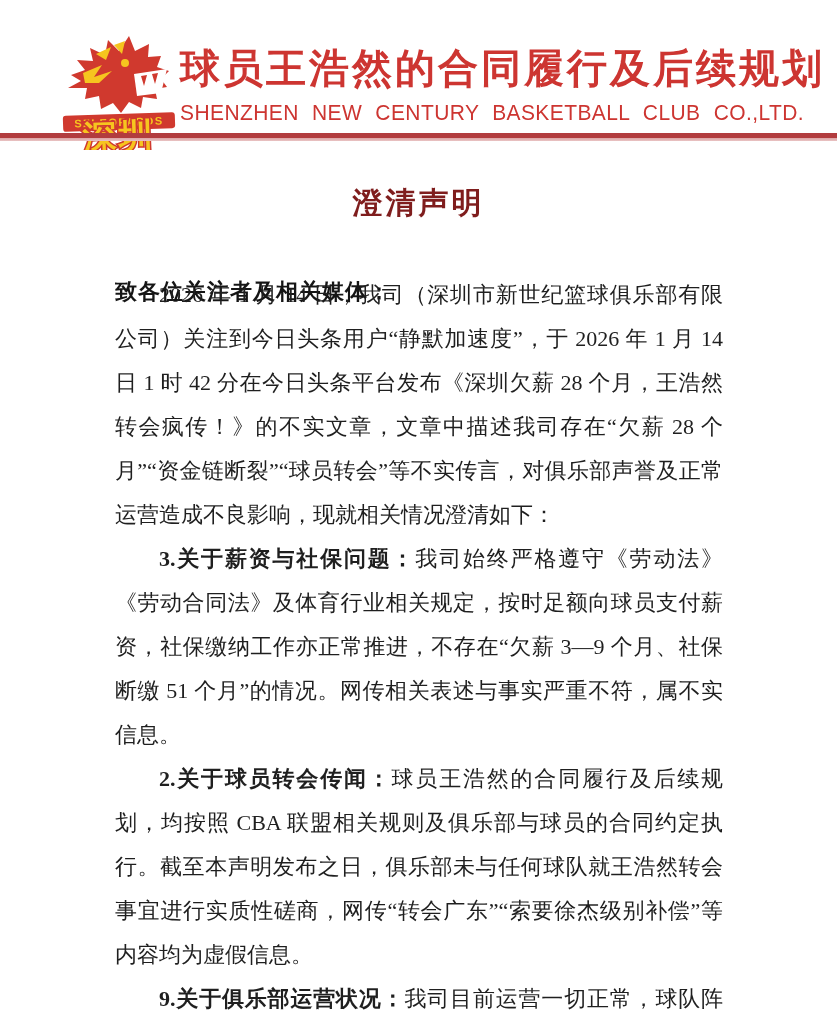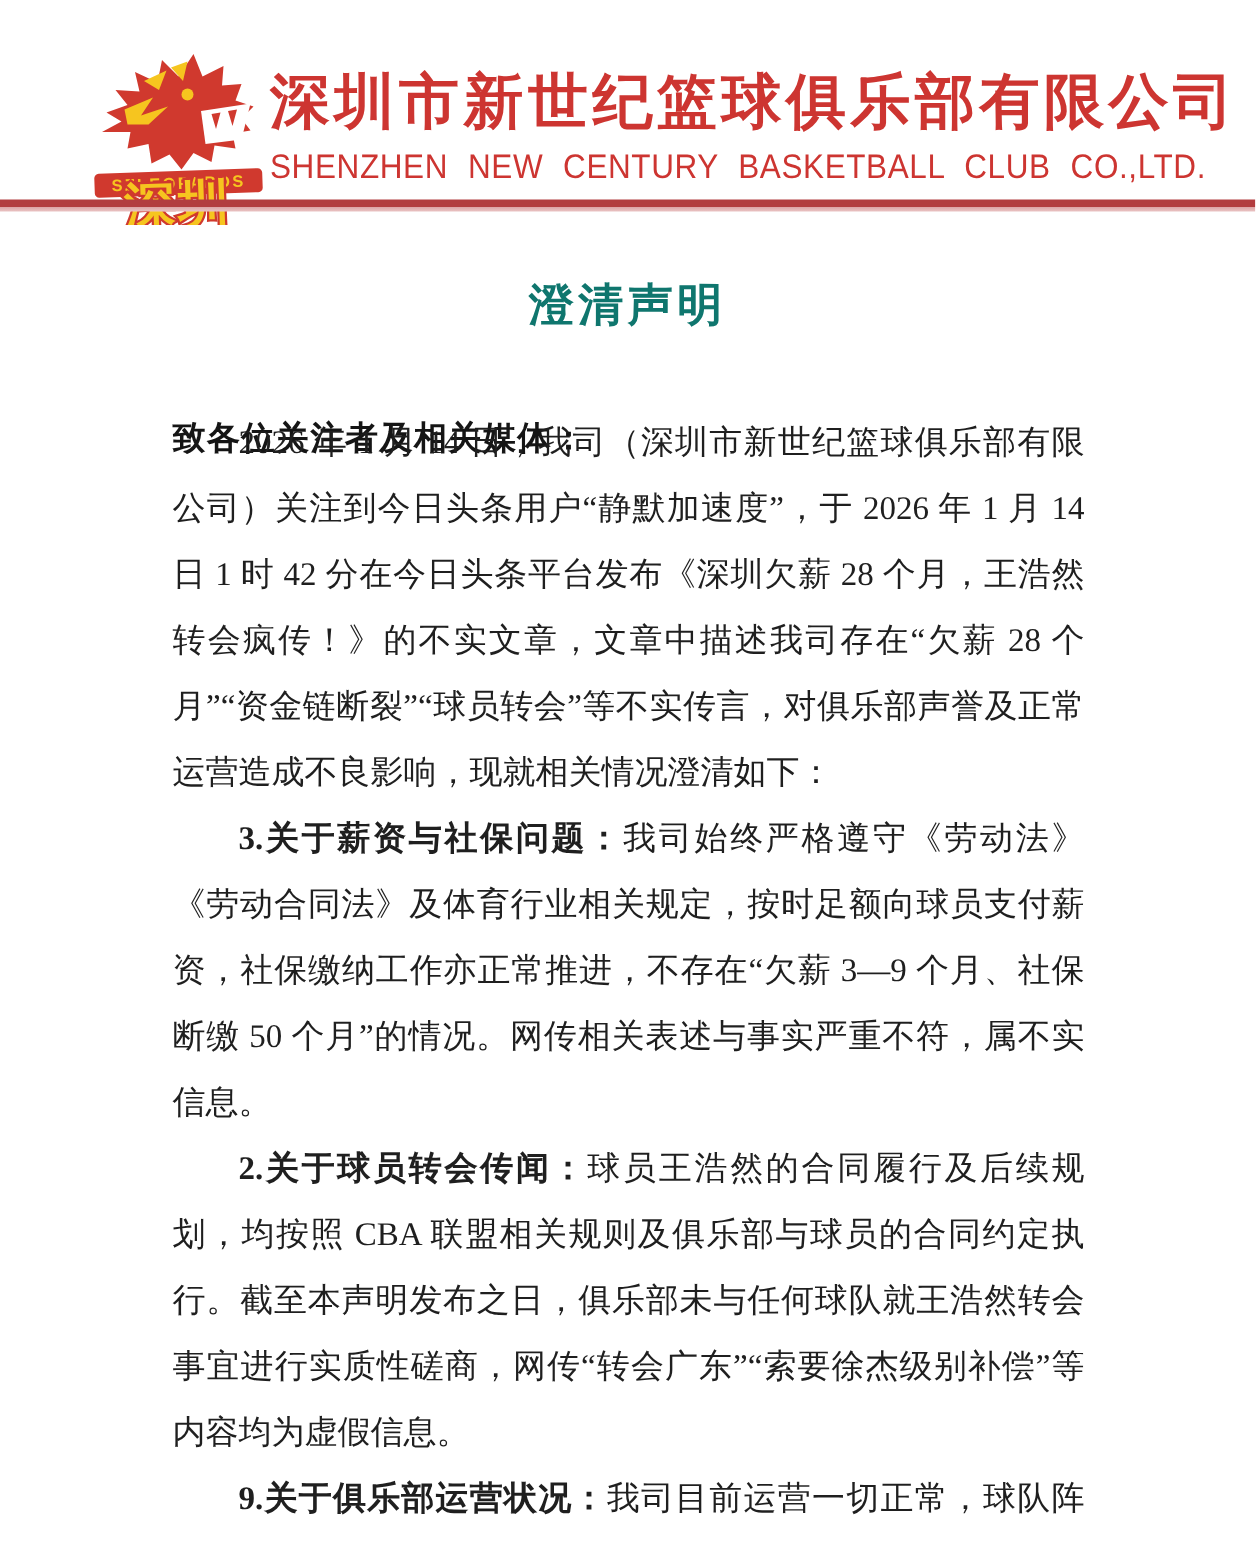--- a/index.html
+++ b/index.html
@@ -60,21 +60,21 @@
   
   .doc-title {
     position: absolute;
     top: 183px;
     left: 0;
     width: 837px;
     text-align: center;
     font-size: 30px;
     font-weight: bold;
     letter-spacing: 3px;
-    color: #0f766e;
+    color: #7f1d1d;
   }
   .salutation {
     position: absolute;
     top: 237px;
     left: 115px;
     font-size: 22px;
     font-weight: bold;
     letter-spacing: 1px;
     color: #151515;
     margin-top: 40px;
@@ -116,30 +116,30 @@
       <g transform="rotate(-2 65 96)">
         <rect x="9" y="88" width="112" height="16" rx="3" fill="#d0392e"></rect>
         <text x="65" y="100" text-anchor="middle" font-family="Liberation Sans, sans-serif" font-size="11" font-weight="bold" fill="#f6c51f" letter-spacing="1.5">SZLEOPARDS</text>
       </g>
 
       <text x="65" y="122" text-anchor="middle" transform="rotate(-2 65 112)" font-family="Liberation Sans, sans-serif" font-size="34" font-weight="bold" fill="#f6c51f" stroke="#d0392e" stroke-width="3" paint-order="stroke" letter-spacing="2">深圳</text>
     </svg>
   </div>
 
   <div class="header-text">
-    <div class="company-cn">深圳市新世纪篮球俱乐部有限公司</div>
+    <div class="company-cn">球员王浩然的合同履行及后续规划</div>
     <div class="company-en">SHENZHEN NEW CENTURY BASKETBALL CLUB CO.,LTD.</div>
   </div>
 
   <div class="header-rule"></div>
 
   <div class="doc-title">澄清声明</div>
 
   <div class="salutation">致各位关注者及相关媒体：</div>
 
   <div class="doc-body">
     <p class="para"><b class="lead"></b><span>2026 年 1 月 14 日，我司（深圳市新世纪篮球俱乐部有限公司）关注到今日头条用户“静默加速度”，于 2026 年 1 月 14 日 1 时 42 分在今日头条平台发布《深圳欠薪 28 个月，王浩然转会疯传！》的不实文章，文章中描述我司存在“欠薪 28 个月”“资金链断裂”“球员转会”等不实传言，对俱乐部声誉及正常运营造成不良影响，现就相关情况澄清如下：</span></p>
-    <p class="para"><b class="lead">3.关于薪资与社保问题：</b><span>我司始终严格遵守《劳动法》《劳动合同法》及体育行业相关规定，按时足额向球员支付薪资，社保缴纳工作亦正常推进，不存在“欠薪 3—9 个月、社保断缴 50 个月”的情况。网传相关表述与事实严重不符，属不实信息。</span></p>
+    <p class="para"><b class="lead">3.关于薪资与社保问题：</b><span>我司始终严格遵守《劳动法》《劳动合同法》及体育行业相关规定，按时足额向球员支付薪资，社保缴纳工作亦正常推进，不存在“欠薪 3—9 个月、社保断缴 51 个月”的情况。网传相关表述与事实严重不符，属不实信息。</span></p>
     <p class="para"><b class="lead">2.关于球员转会传闻：</b><span>球员王浩然的合同履行及后续规划，均按照 CBA 联盟相关规则及俱乐部与球员的合同约定执行。截至本声明发布之日，俱乐部未与任何球队就王浩然转会事宜进行实质性磋商，网传“转会广东”“索要徐杰级别补偿”等内容均为虚假信息。</span></p>
     <p class="para"><b class="lead">9.关于俱乐部运营状况：</b><span>我司目前运营一切正常，球队阵容构建、赛事备战等工作均按计划开展，不存在“资金链断裂、禁签外援导致只能全华班出战”的情形。</span></p>
   </div>
 
 </div>
 
 </body></html>

